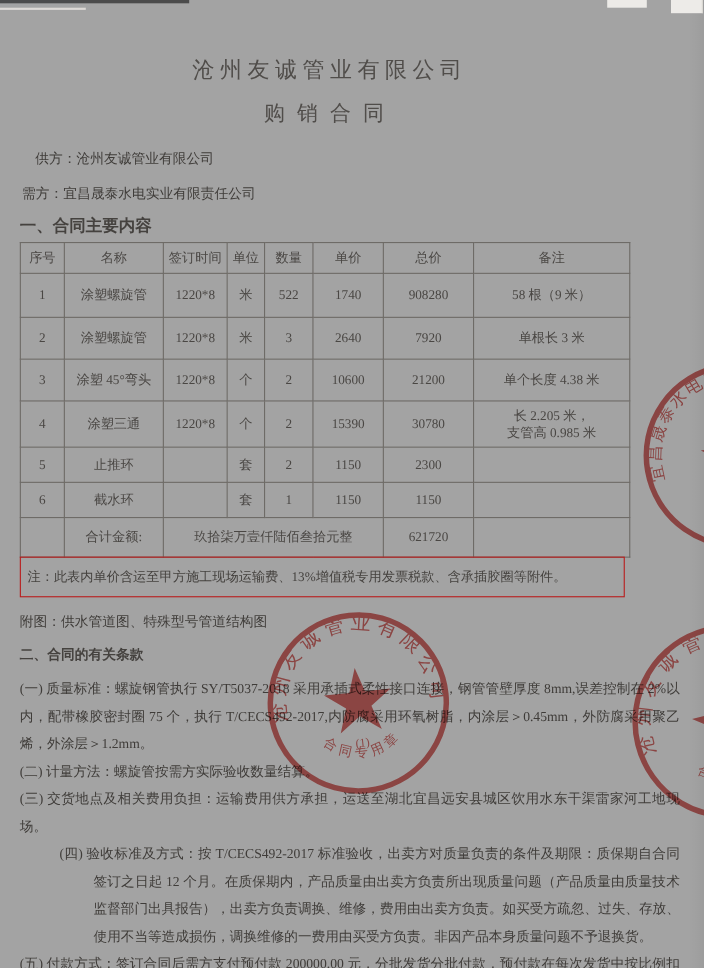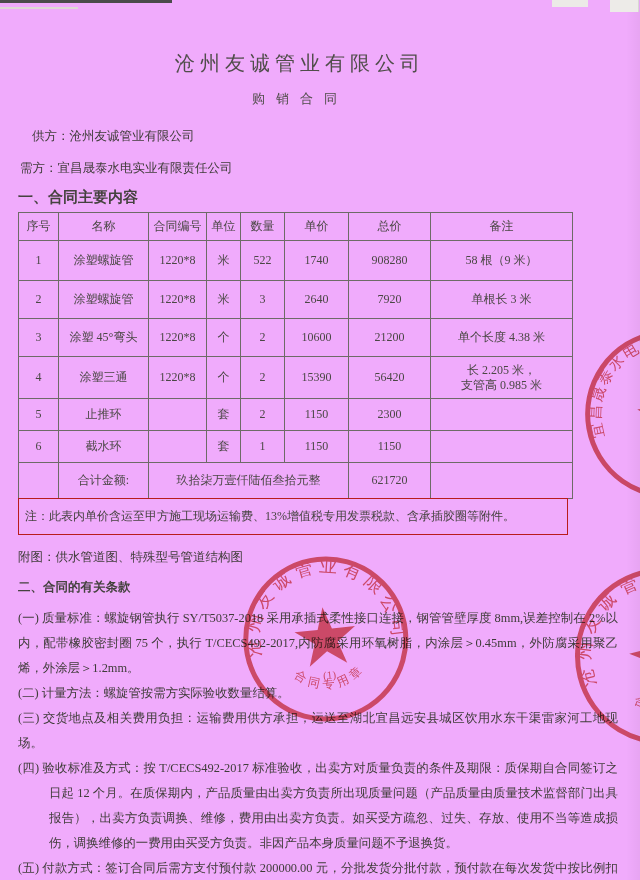--- a/index.html
+++ b/index.html
@@ -1,32 +1,32 @@
 <!DOCTYPE html>
 <html><head>
 <meta charset="utf-8">
 <style>
   html,body { margin:0; padding:0; background:#e9e9e9; }
   .page {
     position:relative; width:640px; height:880px; margin:0 auto;
-    background:#f0abfc; overflow:hidden;
+    background:#a3a3a3; overflow:hidden;
     font-family:"Liberation Serif","DejaVu Serif",serif;
     color:#3f3c39;
   }
   .edge-shade { position:absolute; right:0; top:0; width:14px; height:100%;
     background:linear-gradient(to right, rgba(0,0,0,0), rgba(0,0,0,0.04)); }
   .artifact { position:absolute; }
   .art-topline { left:0; top:0; width:172px; height:3px; background:#4b4b4b; }
   .art-topline2 { left:0; top:7px; width:78px; height:2px; background:#ddd9d5; }
   .art-tr1 { left:552px; top:0; width:36px; height:7px; background:#eceae7; }
   .art-tr2 { left:610px; top:0; width:28px; height:12px; background:#edebe8; border-right:1px solid #d9d6d2; }
 
   .header { padding-top:50px; width:600px; text-align:center; }
   .company-title { font-size:20px; letter-spacing:5px; color:#504d4a; }
-  .doc-title { margin-top:13px; font-size:13px; letter-spacing:11px; color:#504d4a; }
+  .doc-title { margin-top:13px; font-size:19px; letter-spacing:11px; color:#504d4a; }
 
   .parties { position:relative; margin:16px 20px 0 20px; height:58px; font-size:12.5px; }
   .party-supplier { position:absolute; left:12px; top:4px; }
   .party-buyer { position:absolute; left:0; top:36px; }
   .meta { position:absolute; left:378px; top:-4px; line-height:21px; }
   .meta div { white-space:nowrap; }
 
   .sec1 { margin:6px 20px 0 18px; font-size:15px; font-weight:bold; color:#45423f; }
 
   table.contract { border-collapse:collapse; margin:5px 0 0 18px; table-layout:fixed;
@@ -39,21 +39,21 @@
   tr.total-row { height:36px; }
   td .l2 { display:block; line-height:15px; }
 
   .note-box { width:536px; margin:-1px 0 0 18px; border:1px solid #b91c1c;
     font-size:12px; padding:9px 6px; color:#45423f; }
   .attach-line { margin:14px 20px 0 18px; font-size:12.5px; }
   .sec2 { margin:13px 20px 0 18px; font-size:12.5px; font-weight:bold; color:#45423f;font-family:Liberation Serif, serif; }
 
   .terms { margin:10px 22px 0 18px; font-size:12.4px; }
   .term { line-height:25px; text-align:justify; margin:0; }
-  .term.hanging { padding-left:31px; text-indent:-31px; }
+  .term.hanging { padding-left:31px; text-indent:-31px;margin-left:36px; }
 
   .stamp { position:absolute; mix-blend-mode:multiply; opacity:0.82; pointer-events:none; }
 </style>
 </head>
 <body>
 
 <div class="page">
 
   <div class="edge-shade"></div>
   <div class="artifact art-topline"></div>
@@ -85,21 +85,21 @@
         <col style="width:34px">
       <col style="width:44px">
         <col style="width:64px">
         <col style="width:82px">
         <col style="width:142px">
     </colgroup>
     <thead>
       <tr id="thead-row">
           <th>序号</th>
           <th>名称</th>
-          <th>合同编号</th>
+          <th>签订时间</th>
           <th>单位</th>
           <th>数量</th>
           <th>单价</th>
           <th>总价</th>
           <th>备注</th>
         </tr>
     </thead>
     <tbody id="tbody-rows">
         <tr class="r0">
           <td>
@@ -192,21 +192,21 @@
           <td>
             <span class="l2">个</span>
           </td>
           <td>
             <span class="l2">2</span>
           </td>
           <td>
             <span class="l2">15390</span>
           </td>
           <td>
-            <span class="l2">56420</span>
+            <span class="l2">30780</span>
           </td>
           <td>
             <span class="l2">长 2.205 米，</span>
             <span class="l2">支管高 0.985 米</span>
           </td>
         </tr>
         <tr class="r4">
           <td>
             <span class="l2">5</span>
           </td>

